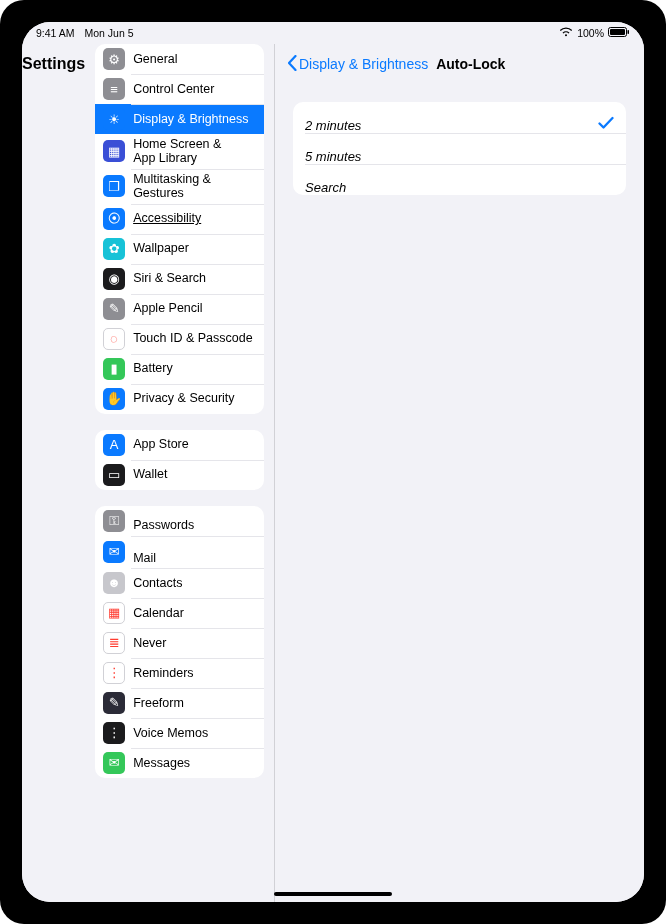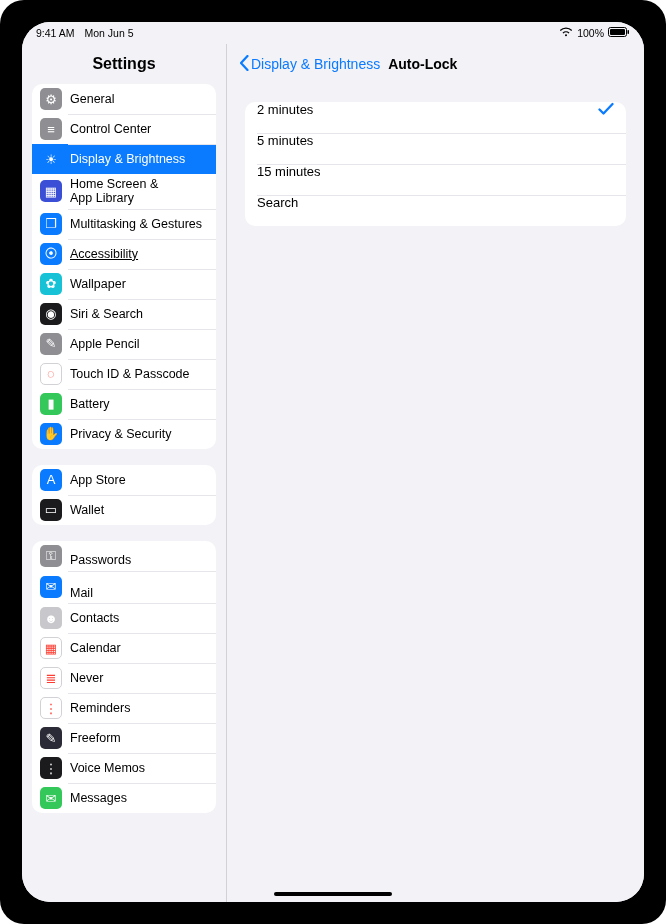--- a/index.html
+++ b/index.html
@@ -17,22 +17,22 @@
     height: 22px; display:flex; align-items:center; font-size:10.5px;
     padding: 0 14px; background:#f2f2f7; font-weight:500;
   }
   .statusbar .left { flex:0 0 auto; display:flex; gap:6px; align-items:center; }
   .statusbar .date { margin-left:4px; font-weight:400; }
   .statusbar .spacer { flex:1; }
   .statusbar .right { display:flex; align-items:center; gap:4px; }
   .statusbar .batt-pct { font-size:10.5px; }
   
   .split { flex:1; display:flex; min-height:0; }
-  .sidebar { width: 205px; background:#f2f2f7; border-right:1px solid #d1d1d6;
-    display:flex; flex-direction:column; }
+  .sidebar { width: 253px; background:#f2f2f7; border-right:1px solid #d1d1d6;
+    display:flex; }
   .sidebar-header { height:40px; display:flex; align-items:center; justify-content:center; font-size:16px; font-weight:600; }
   .sidebar-scroll { flex:1; overflow:hidden; padding: 0 10px 16px 10px; }
   .group { background:#fff; border-radius:10px; margin-bottom:16px; overflow:hidden; }
   .row {
     display:flex; align-items:center; min-height:30px;
     padding:3px 8px 3px 8px; position:relative; cursor:pointer;
   }
   .row + .row::before {
     content:""; position:absolute; left:36px; right:0; top:0; height:1px;
     background:#e5e5ea;
@@ -50,22 +50,22 @@
   .detail { flex:1; background:#f2f2f7; display:flex; flex-direction:column; }
   .detail-nav { height:40px; display:flex; align-items:center; padding:0 12px; position:relative; }
   .back {
     display:flex; align-items:center; color:#0a7aff; font-size:14px; cursor:pointer;
   }
   .back svg { margin-right:2px; }
   .nav-title { font-size:14px; font-weight:600; margin-left:8px; }
   .detail-content { flex:1; padding: 18px 18px 0 18px; }
   .options { background:#fff; border-radius:10px; overflow:hidden; }
   .opt {
-    display:flex; align-items:flex-start; height:31px; padding:0 12px;
-    font-size:13px; position:relative; cursor:pointer;
+    display:flex; align-items:flex-end; height:31px; padding:0 12px;
+    font-size:13px; position:relative; cursor:pointer;font-style:italic;
   }
   .opt + .opt::before {
     content:""; position:absolute; left:12px; right:0; top:0; height:1px;
     background:#e5e5ea;
   }
   .opt .opt-label { flex:1; }
   .opt .check { color:#0a7aff; display:none; }
   .opt.selected .check { display:block; }
   
   .home-indicator {
@@ -228,23 +228,20 @@
               <div class="opt selected">
                 <span class="opt-label">2 minutes</span>
                 <span class="check"><svg width="16" height="14" viewBox="0 0 16 14">
                     <path d="M1.5 7.5l4 4L14.5 2" stroke="#0a7aff" stroke-width="2.3" fill="none" stroke-linecap="round" stroke-linejoin="round"></path>
                   </svg></span>
               </div>
               <div class="opt">
                 <span class="opt-label">5 minutes</span>
               </div>
               <div class="opt">
-                <span class="opt-label">15 minutes</span>
-              </div>
-              <div class="opt">
                 <span class="opt-label">Search</span>
               </div>
             </div>
         </div>
       </div>
 
     </div>
 
     <div class="home-indicator"></div>
   </div>

